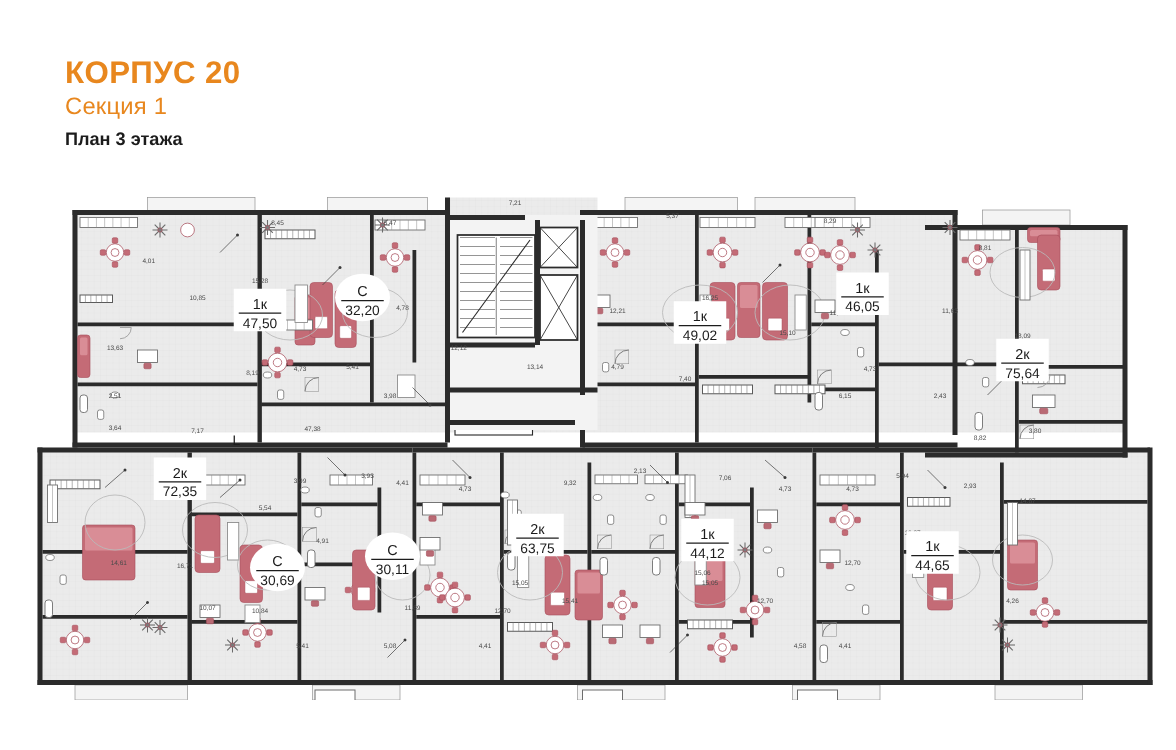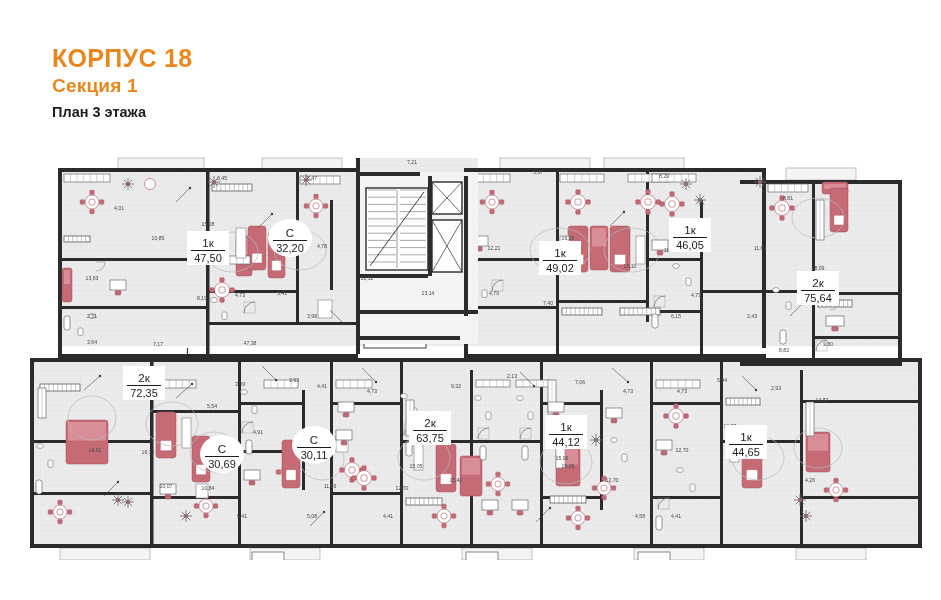--- a/index.html
+++ b/index.html
@@ -9,35 +9,35 @@
     font-family:"Liberation Sans", sans-serif;
     overflow:hidden;
     position:relative;
   }
   #header{position:absolute;left:52px;top:44px;}
   #title-korpus{
     font-size:25px;font-weight:bold;color:#e8871e;letter-spacing:.3px;
     line-height:1.12;
   }
   #title-section{
-    font-size:19px;font-weight:bold;color:#e8871e;letter-spacing:.2px;
+    font-size:19px;font-weight:normal;color:#e8871e;letter-spacing:.2px;
     line-height:1.25;margin-top:2px;
   }
   #title-floor{
     font-size:14.5px;font-weight:bold;color:#1c1c1c;margin-top:6px;
   }
   #plan-area{position:absolute;left:0;top:140px;width:941px;height:420px;}
   svg{display:block;}
   .dim{font-family:"Liberation Sans",sans-serif;font-size:5.2px;fill:#4a4a4a;}
 </style>
 </head>
 <body>
 
 <div id="header">
-  <div id="title-korpus">КОРПУС 18</div>
+  <div id="title-korpus">КОРПУС 20</div>
   <div id="title-section">Секция 1</div>
   <div id="title-floor">План 3 этажа</div>
 </div>
 
 <div id="plan-area">
   <svg id="plansvg" width="941" height="420" viewBox="0 0 941 420">
     <defs>
       <pattern id="tile" width="5" height="5" patternUnits="userSpaceOnUse">
         <rect width="5" height="5" fill="#ebebeb"></rect>
         <path d="M0 0 H5 M0 0 V5" stroke="#dcdcdc" stroke-width="0.4"></path>

